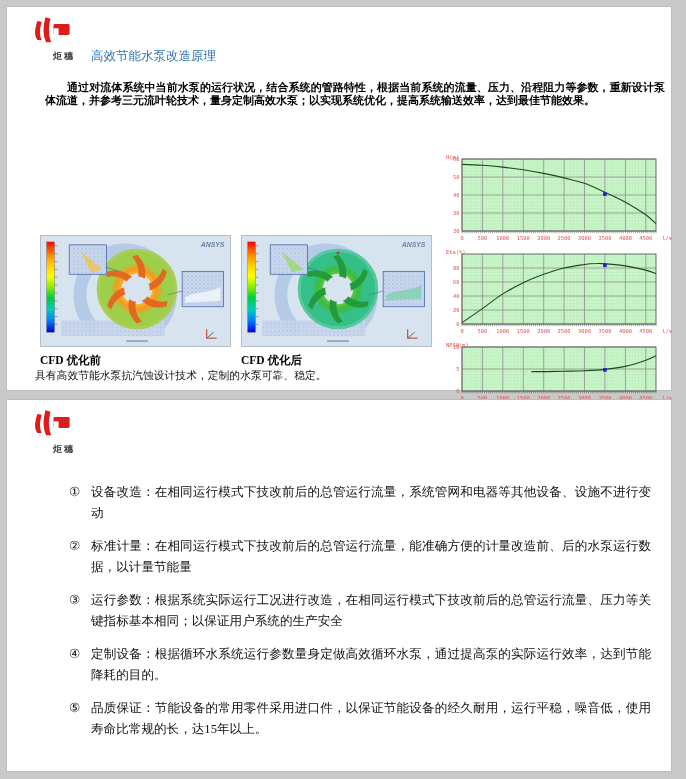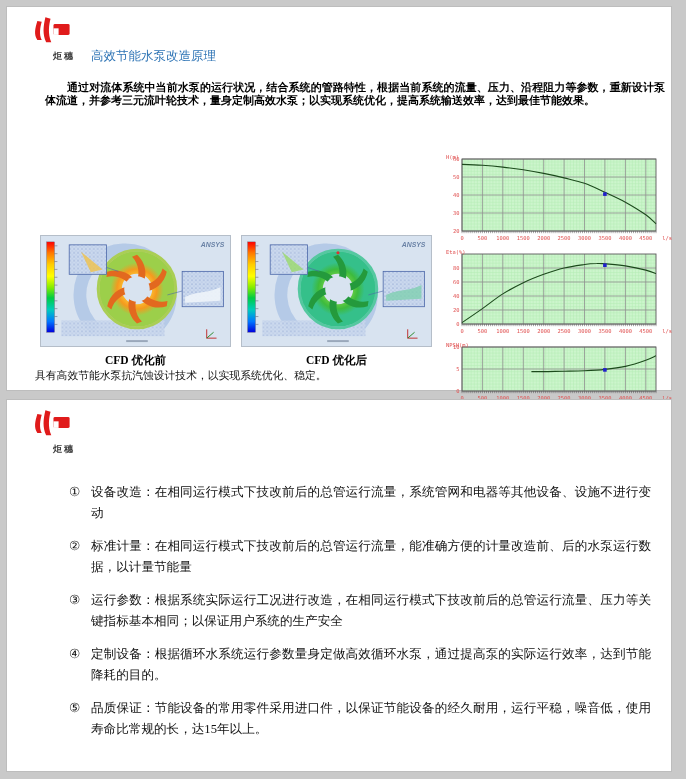--- a/index.html
+++ b/index.html
@@ -34,21 +34,21 @@
     text-align:justify;text-indent:2em;color:#000;
   }
   .p1-body{
     position:absolute;left:30px;top:117px;width:406px;
     font-size:10.8px;line-height:17.6px;text-align:justify;
     text-indent:2em;color:#111;
   }
   .figures{position:absolute;left:33px;top:228px;width:392px;display:flex;gap:10px;}
   .figure{width:191px;height:112px;border:1px solid #b5bec9;box-sizing:border-box;background:#d8e3f0;}
   .fig-captions{position:absolute;left:33px;top:346px;width:392px;display:flex;gap:10px;}
-  .fig-caption{width:191px;text-align:center;font-weight:bold;font-size:11.5px;color:#000;}
+  .fig-caption{width:191px;font-weight:bold;font-size:11.5px;color:#000;}
   .p1-footer{position:absolute;left:28px;top:362px;font-size:10.8px;color:#111;}
 
   .charts{position:absolute;left:438px;top:145px;width:230px;}
   .charts svg{display:block;}
   #chart0{margin-bottom:5px;}
   #chart1{margin-bottom:5px;}
 
   .p2-title{
     position:absolute;left:0;right:0;top:40px;text-align:center;
     font-weight:bold;font-size:14px;color:#000;
@@ -169,21 +169,21 @@
       <path d="M168 104 l7 -6" stroke="#2d8a2d" stroke-width="1"></path>
       <rect x="86" y="106" width="22" height="2" fill="#9aa8ba"></rect>
     </svg>
   </div>
 
   <div class="fig-captions">
     <div class="fig-caption">CFD 优化前</div>
     <div class="fig-caption">CFD 优化后</div>
   </div>
 
-  <div class="p1-footer">具有高效节能水泵抗汽蚀设计技术，以实现系统优化、稳定。</div>
+  <div class="p1-footer">具有高效节能水泵抗汽蚀设计技术，定制的水泵可靠、稳定。</div>
 
   <div class="charts">
     <svg id="chart0" width="228" height="90">
         <rect x="17" y="7" width="194" height="72" fill="#ccf5cc"></rect>
         <path d="M20.0 7V79M23.1 7V79M26.2 7V79M29.3 7V79M32.4 7V79M35.5 7V79M38.6 7V79M41.7 7V79M44.8 7V79M47.9 7V79M51.0 7V79M54.1 7V79M57.2 7V79M60.3 7V79M63.4 7V79M66.5 7V79M69.6 7V79M72.7 7V79M75.8 7V79M78.9 7V79M82.0 7V79M85.1 7V79M88.2 7V79M91.3 7V79M94.4 7V79M97.5 7V79M100.6 7V79M103.7 7V79M106.8 7V79M109.9 7V79M113.0 7V79M116.1 7V79M119.2 7V79M122.3 7V79M125.4 7V79M128.5 7V79M131.6 7V79M134.7 7V79M137.8 7V79M140.9 7V79M144.0 7V79M147.1 7V79M150.2 7V79M153.3 7V79M156.4 7V79M159.5 7V79M162.6 7V79M165.7 7V79M168.8 7V79M171.9 7V79M175.0 7V79M178.1 7V79M181.2 7V79M184.3 7V79M187.4 7V79M190.5 7V79M193.6 7V79M196.7 7V79M199.8 7V79M202.9 7V79M206.0 7V79M209.1 7V79M17 10.0H211M17 13.1H211M17 16.2H211M17 19.3H211M17 22.4H211M17 25.5H211M17 28.6H211M17 31.7H211M17 34.8H211M17 37.9H211M17 41.0H211M17 44.1H211M17 47.2H211M17 50.3H211M17 53.4H211M17 56.5H211M17 59.6H211M17 62.7H211M17 65.8H211M17 68.9H211M17 72.0H211M17 75.1H211M17 78.2H211" stroke="#b4edb4" stroke-width="0.5" fill="none"></path>
         <path d="M17.0 7V79M37.4 7V79M57.8 7V79M78.3 7V79M98.7 7V79M119.1 7V79M139.5 7V79M159.9 7V79M180.4 7V79M200.8 7V79M17 79.0H211M17 61.0H211M17 43.0H211M17 25.0H211M17 7.0H211" stroke="#8f8f8f" stroke-width="0.8" fill="none"></path>
         <path d="M17.0 79v2.2M19.0 79v2.2M21.1 79v2.2M23.1 79v2.2M25.2 79v2.2M27.2 79v2.2M29.3 79v2.2M31.3 79v2.2M33.3 79v2.2M35.4 79v2.2M37.4 79v2.2M39.5 79v2.2M41.5 79v2.2M43.5 79v2.2M45.6 79v2.2M47.6 79v2.2M49.7 79v2.2M51.7 79v2.2M53.8 79v2.2M55.8 79v2.2M57.8 79v2.2M59.9 79v2.2M61.9 79v2.2M64.0 79v2.2M66.0 79v2.2M68.1 79v2.2M70.1 79v2.2M72.1 79v2.2M74.2 79v2.2M76.2 79v2.2M78.3 79v2.2M80.3 79v2.2M82.3 79v2.2M84.4 79v2.2M86.4 79v2.2M88.5 79v2.2M90.5 79v2.2M92.6 79v2.2M94.6 79v2.2M96.6 79v2.2M98.7 79v2.2M100.7 79v2.2M102.8 79v2.2M104.8 79v2.2M106.9 79v2.2M108.9 79v2.2M110.9 79v2.2M113.0 79v2.2M115.0 79v2.2M117.1 79v2.2M119.1 79v2.2M121.1 79v2.2M123.2 79v2.2M125.2 79v2.2M127.3 79v2.2M129.3 79v2.2M131.4 79v2.2M133.4 79v2.2M135.4 79v2.2M137.5 79v2.2M139.5 79v2.2M141.6 79v2.2M143.6 79v2.2M145.7 79v2.2M147.7 79v2.2M149.7 79v2.2M151.8 79v2.2M153.8 79v2.2M155.9 79v2.2M157.9 79v2.2M159.9 79v2.2M162.0 79v2.2M164.0 79v2.2M166.1 79v2.2M168.1 79v2.2M170.2 79v2.2M172.2 79v2.2M174.2 79v2.2M176.3 79v2.2M178.3 79v2.2M180.4 79v2.2M182.4 79v2.2M184.5 79v2.2M186.5 79v2.2M188.5 79v2.2M190.6 79v2.2M192.6 79v2.2M194.7 79v2.2M196.7 79v2.2M198.7 79v2.2M200.8 79v2.2M202.8 79v2.2M204.9 79v2.2M206.9 79v2.2M209.0 79v2.2M211.0 79v2.2" stroke="#3c3c3c" stroke-width="0.45" fill="none"></path>
         <rect x="17" y="7" width="194" height="72" fill="none" stroke="#5a5a5a" stroke-width="0.9"></rect>
         <path d="M17.0 12.4C20.4 12.5 30.6 12.8 37.4 13.3C44.2 13.7 51.0 14.3 57.8 15.1C64.6 15.9 71.5 16.8 78.3 17.8C85.1 18.9 91.9 20.1 98.7 21.4C105.5 22.7 112.3 24.2 119.1 25.9C125.9 27.6 132.7 28.9 139.5 31.3C146.3 33.7 153.1 37.2 159.9 40.3C166.8 43.5 173.6 46.5 180.4 50.2C187.2 54.0 195.7 59.2 200.8 62.8C205.9 66.4 209.3 70.3 211.0 71.8" stroke="#1c4a1c" stroke-width="1.1" fill="none"></path>
         <rect x="158.1" y="40.3" width="3.6" height="3.6" fill="#2020cc"></rect>

